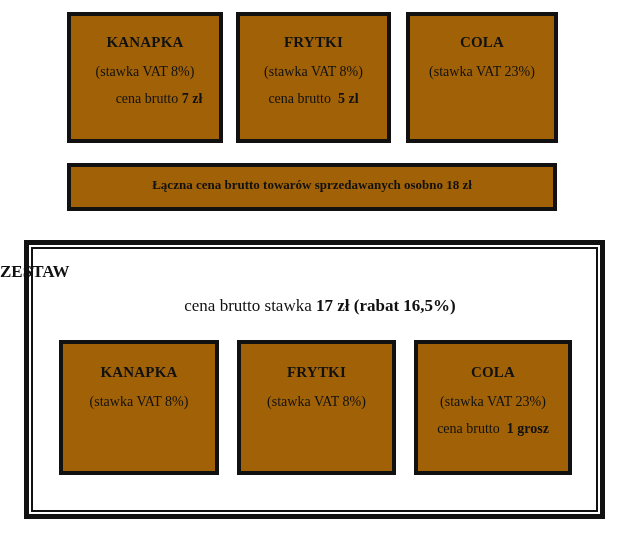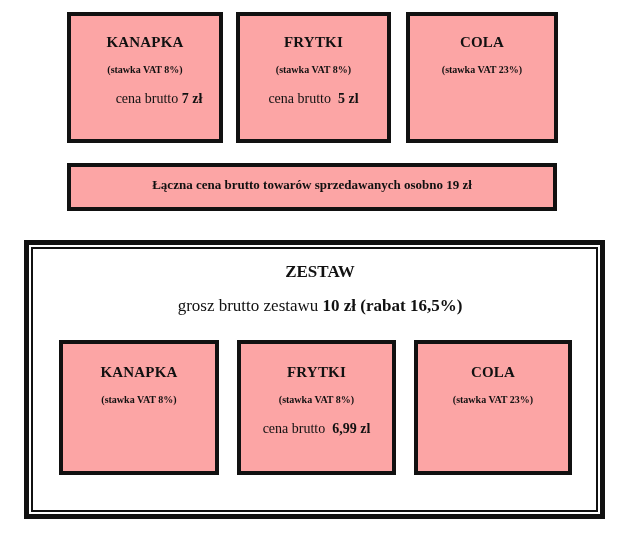--- a/index.html
+++ b/index.html
@@ -1,29 +1,29 @@
 <!DOCTYPE html>
 <html><head>
   <meta charset="utf-8">
   <style>
     html, body { margin: 0; padding: 0; background: #ffffff; }
     body { width: 640px; height: 536px; position: relative; overflow: hidden;
            font-family: "Liberation Serif", "DejaVu Serif", serif; color: #111111; }
-    .box { position: absolute; box-sizing: border-box; border: 4px solid #111111; background: #fca5a5;
+    .box { position: absolute; box-sizing: border-box; border: 4px solid #111111; background: #a16207;
            text-align: center; }
     .title { font-weight: bold; font-size: 15px; letter-spacing: 0.2px; }
-    .rate { font-size: 10px; font-weight: bold; }
+    .rate { font-size: 14px; }
     .price { font-size: 14px; }
     .price b { font-weight: bold; }
     .line { position: absolute; left: 0; right: 0; }
     .set-outer { position: absolute; left: 24px; top: 240px; width: 581px; height: 279px;
                  box-sizing: border-box; border: 5px solid #111111; }
     .set-inner { position: absolute; left: 2px; top: 2px; right: 2px; bottom: 2px;
                  border: 2px solid #111111; }
-    .set-title { position: absolute; left: 0; right: 0; top: 262px; text-align: center;
+    .set-title { position: absolute; left: 0; right: 0; top: 262px; text-align: left;
                  font-weight: bold; font-size: 17px; }
     .set-price { position: absolute; left: 0; right: 0; top: 296px; text-align: center; font-size: 17px; }
     .set-price b { font-weight: bold; }
     .total { font-weight: bold; font-size: 13px; }
   </style>
 </head>
 <body>
 
 <div class="box" style="left:67px; top:12px; width:156px; height:131px;">
   <div class="line title" style="top:18px;">KANAPKA</div>
@@ -42,42 +42,42 @@
     <b>5 zl</b>
   </div>
 </div>
 
 <div class="box" style="left:406px; top:12px; width:152px; height:131px;">
   <div class="line title" style="top:18px;">COLA</div>
   <div class="line rate" style="top:48px;">(stawka VAT 23%)</div>
 </div>
 
 <div class="box" style="left:67px; top:163px; width:490px; height:48px;">
-  <div class="line total" style="top:10px;">Łączna cena brutto towarów sprzedawanych osobno 19 zł</div>
+  <div class="line total" style="top:10px;">Łączna cena brutto towarów sprzedawanych osobno 18 zł</div>
 </div>
 
 <div class="set-outer">
   <div class="set-inner"></div>
 </div>
 <div class="set-title">ZESTAW</div>
 <div class="set-price">
-  <span>grosz brutto zestawu</span>
-  <b>10 zł (rabat 16,5%)</b>
+  <span>cena brutto stawka</span>
+  <b>17 zł (rabat 16,5%)</b>
 </div>
 
 <div class="box" style="left:59px; top:340px; width:160px; height:135px;">
   <div class="line title" style="top:20px;">KANAPKA</div>
   <div class="line rate" style="top:50px;">(stawka VAT 8%)</div>
 </div>
 
 <div class="box" style="left:237px; top:340px; width:159px; height:135px;">
   <div class="line title" style="top:20px;">FRYTKI</div>
   <div class="line rate" style="top:50px;">(stawka VAT 8%)</div>
-  <div class="line price" style="top:77px;">
-    <span>cena brutto</span>&nbsp;
-    <b>6,99 zl</b>
-  </div>
 </div>
 
 <div class="box" style="left:414px; top:340px; width:158px; height:135px;">
   <div class="line title" style="top:20px;">COLA</div>
   <div class="line rate" style="top:50px;">(stawka VAT 23%)</div>
+  <div class="line price" style="top:77px;">
+    <span>cena brutto</span>&nbsp;
+    <b>1 grosz</b>
+  </div>
 </div>
 
 </body></html>

